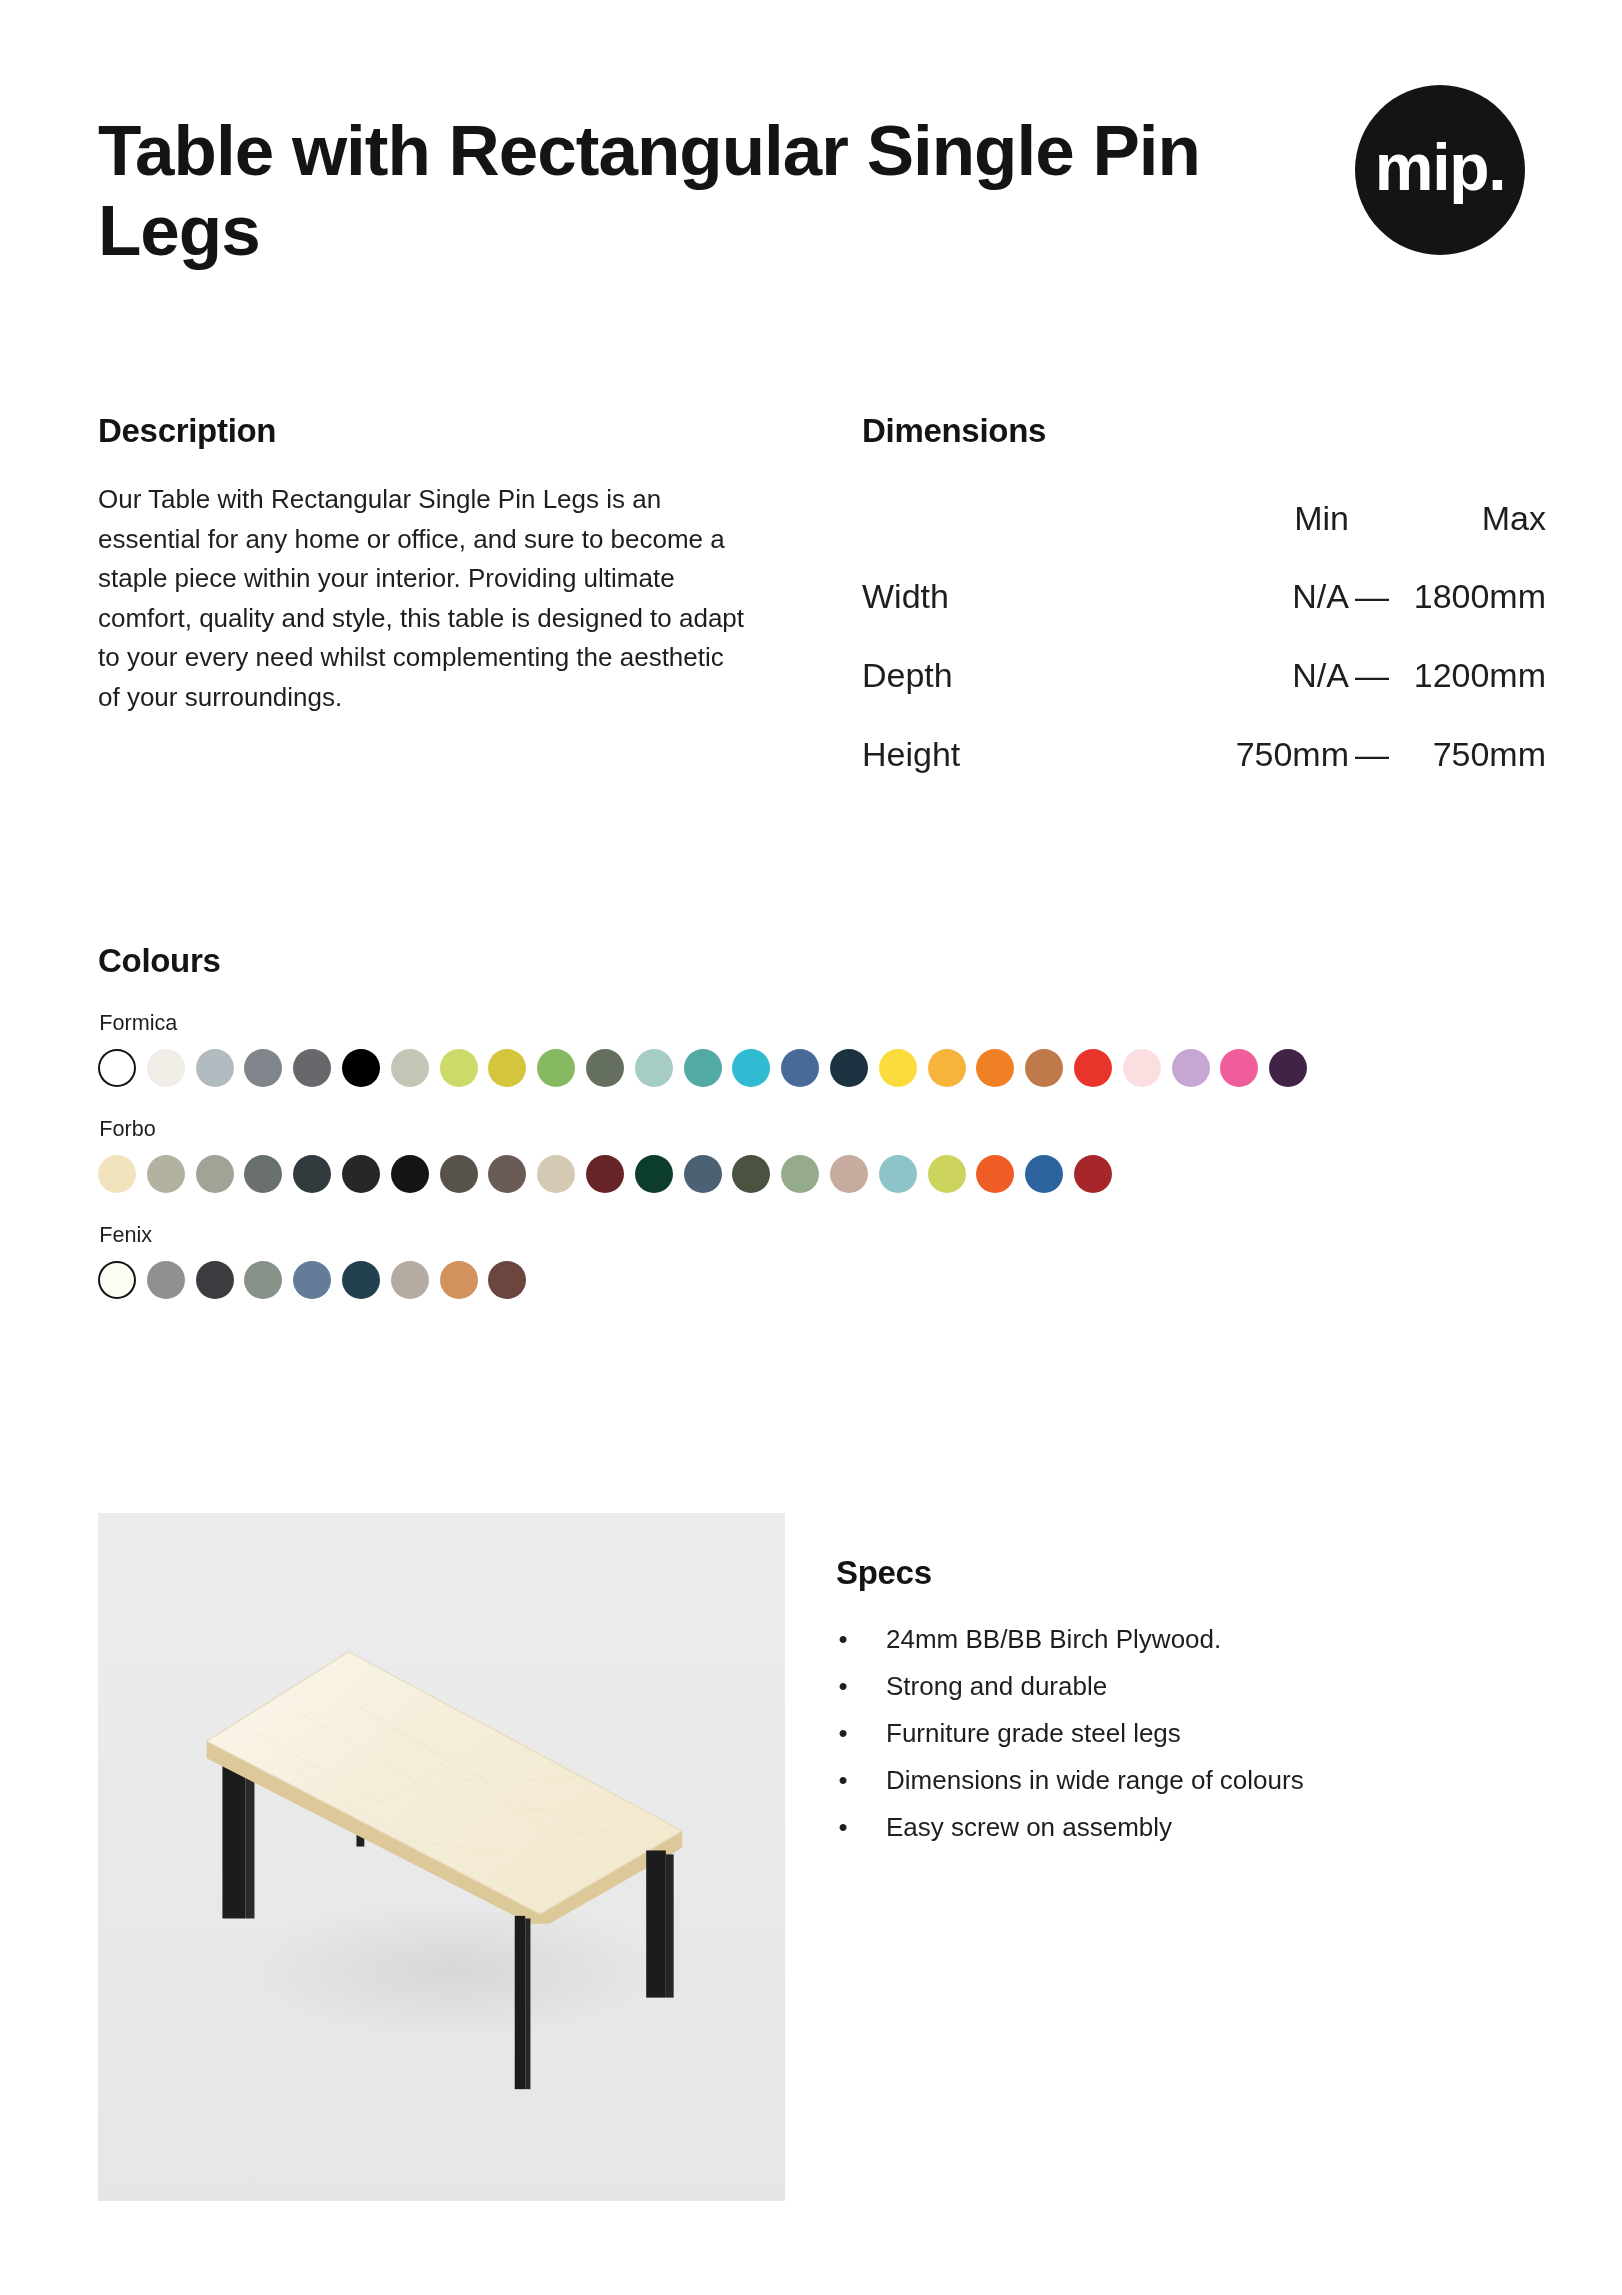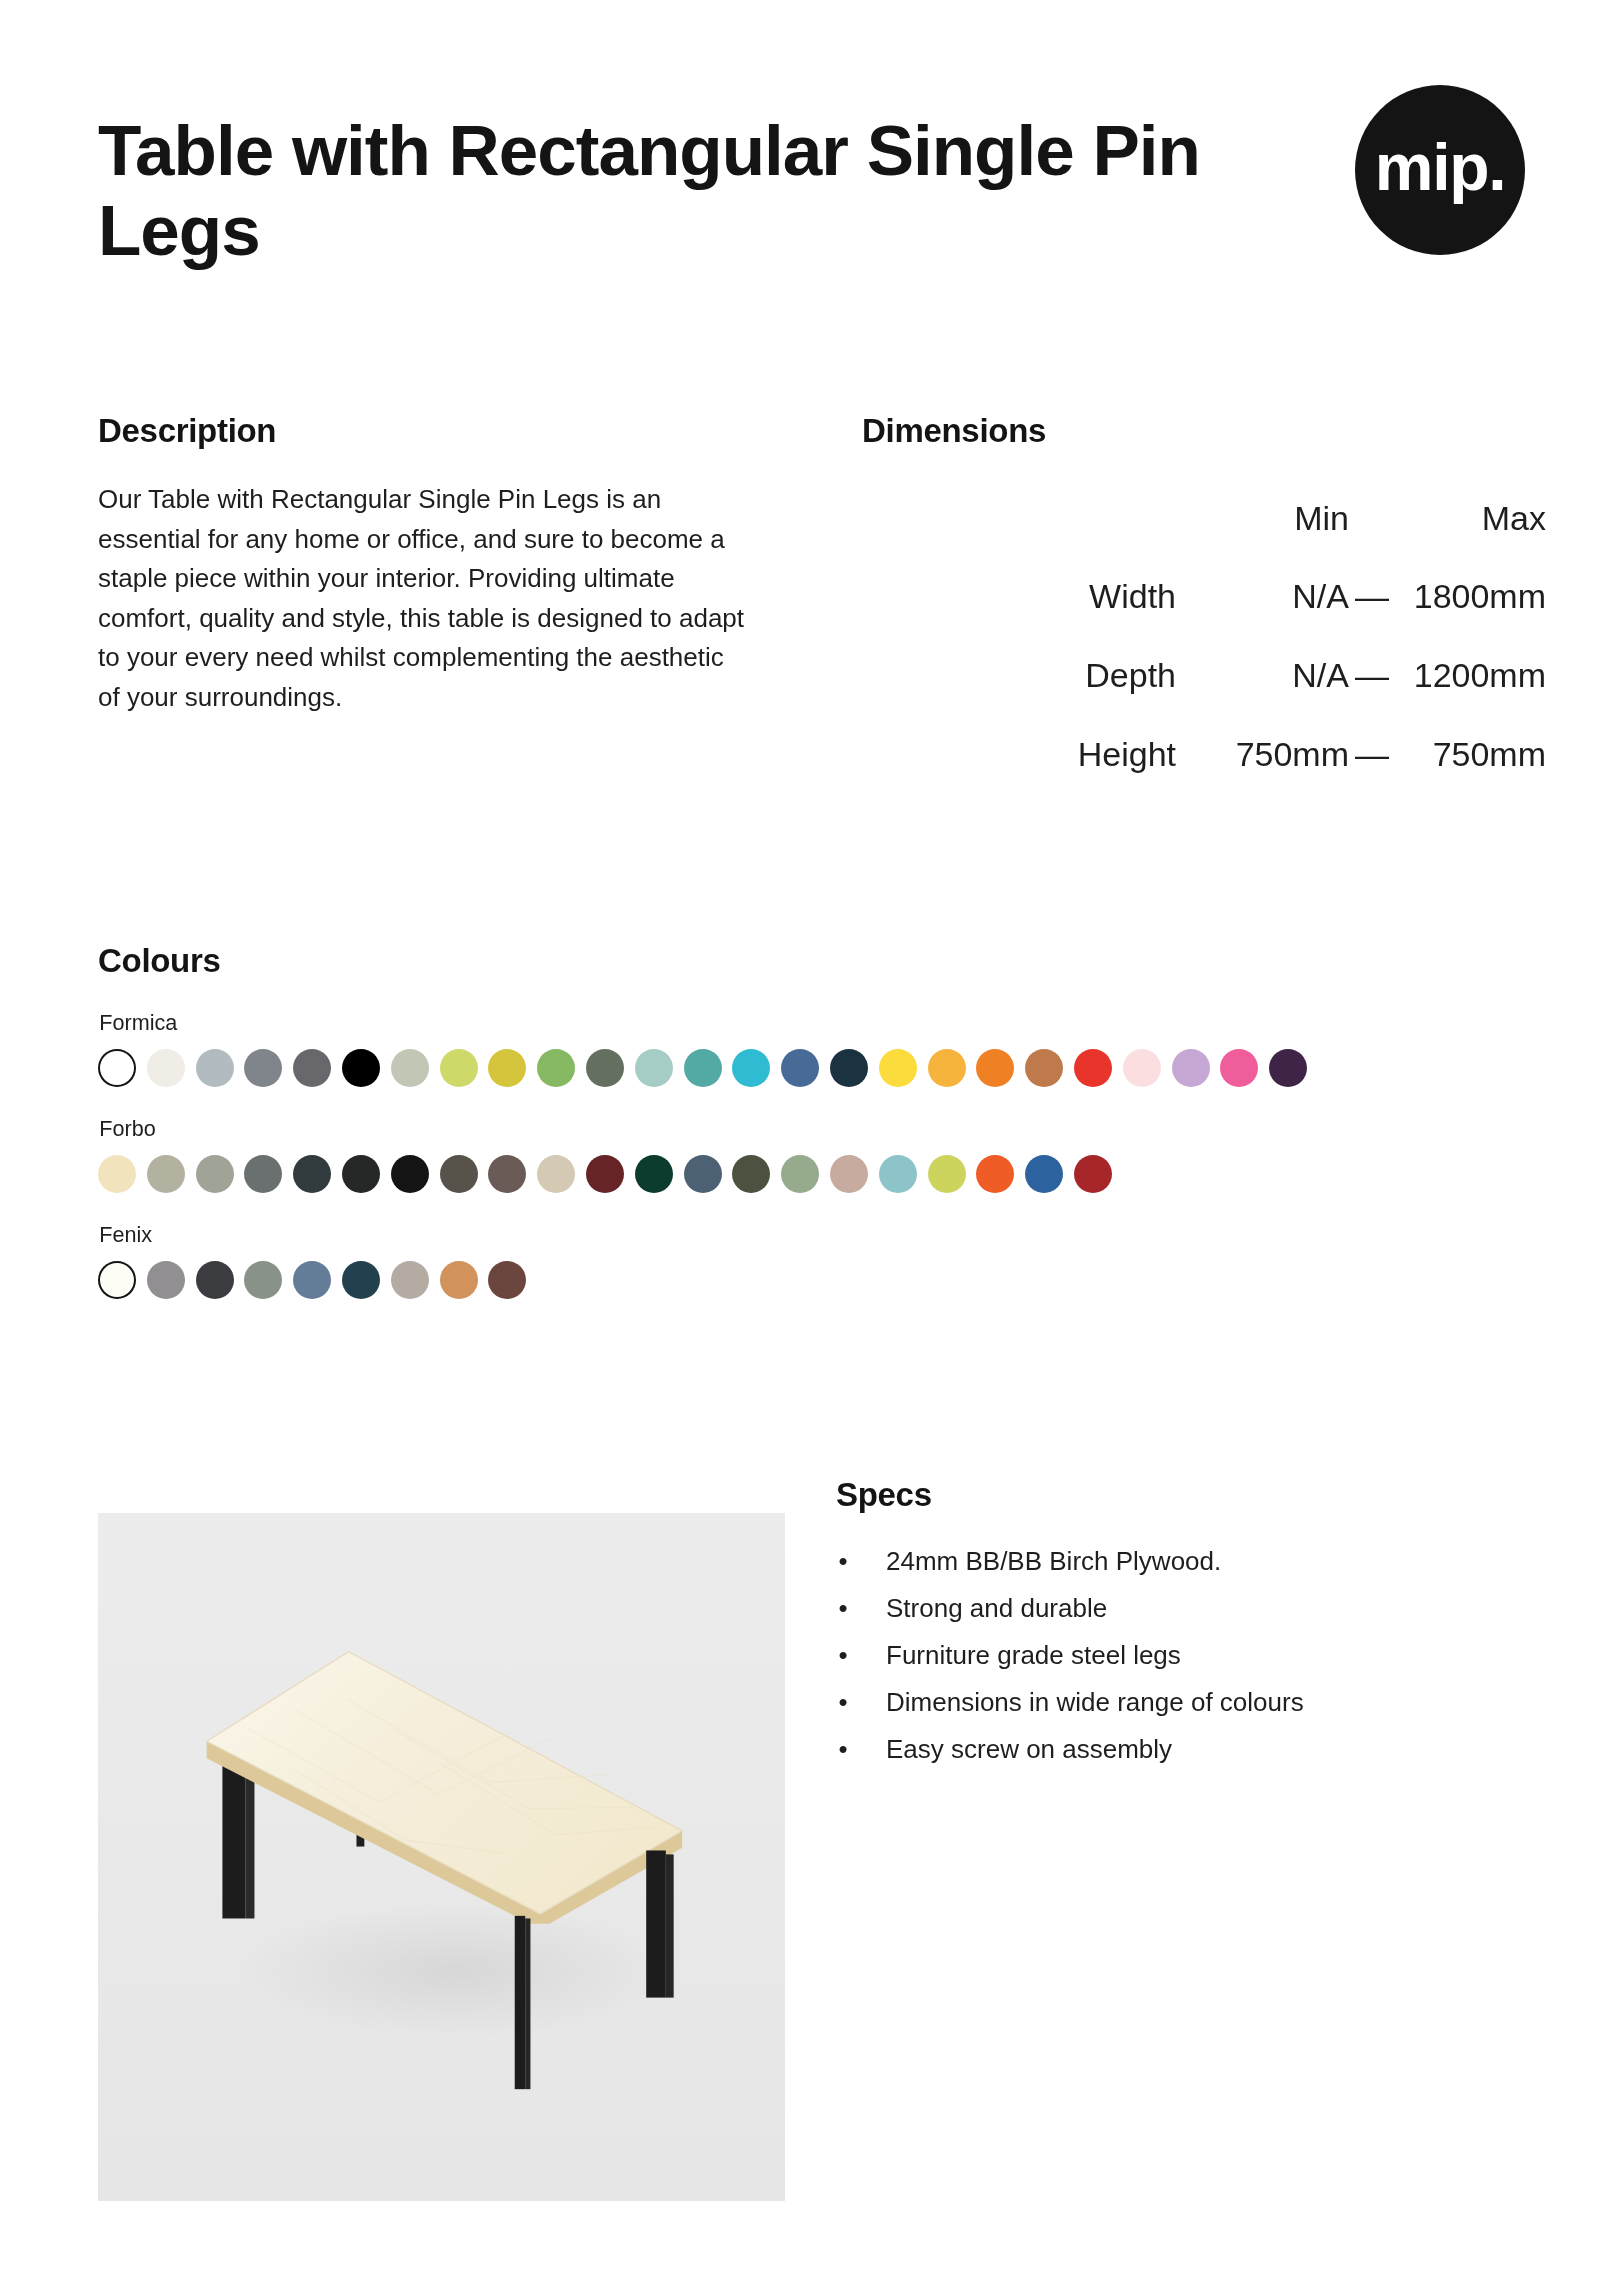--- a/index.html
+++ b/index.html
@@ -101,21 +101,21 @@
     padding: 0;
     font-weight: 400;
     vertical-align: middle;
   }
   .dim-head-row th {
     height: 77px;
     text-align: right;
     font-weight: 400;
   }
   .dim-row td { height: 79px; }
-  .c-label { text-align: right; width: 314px; }
+  .c-label { text-align: left; width: 314px; }
   .c-min   { text-align: right; width: 173px; }
   .c-dash  { text-align: center; width: 46px; }
   .c-max   { text-align: right; width: 151px; }
 
   
   .colours {
     position: absolute;
     left: 98px;
     top: 942px;
     width: 1440px;
@@ -152,21 +152,21 @@
     height: 688px;
     background: #eaeaea;
     overflow: hidden;
   }
   .product-figure svg { display: block; width: 100%; height: 100%; }
 
   
   .specs {
     position: absolute;
     left: 836px;
-    top: 1476px;
+    top: 1554px;
     width: 690px;
   }
   ul.spec-list {
     list-style: none;
     margin: 0;
     padding: 0;
     font-size: 26px;
     color: #1e1e1e;
   }
   ul.spec-list li {

